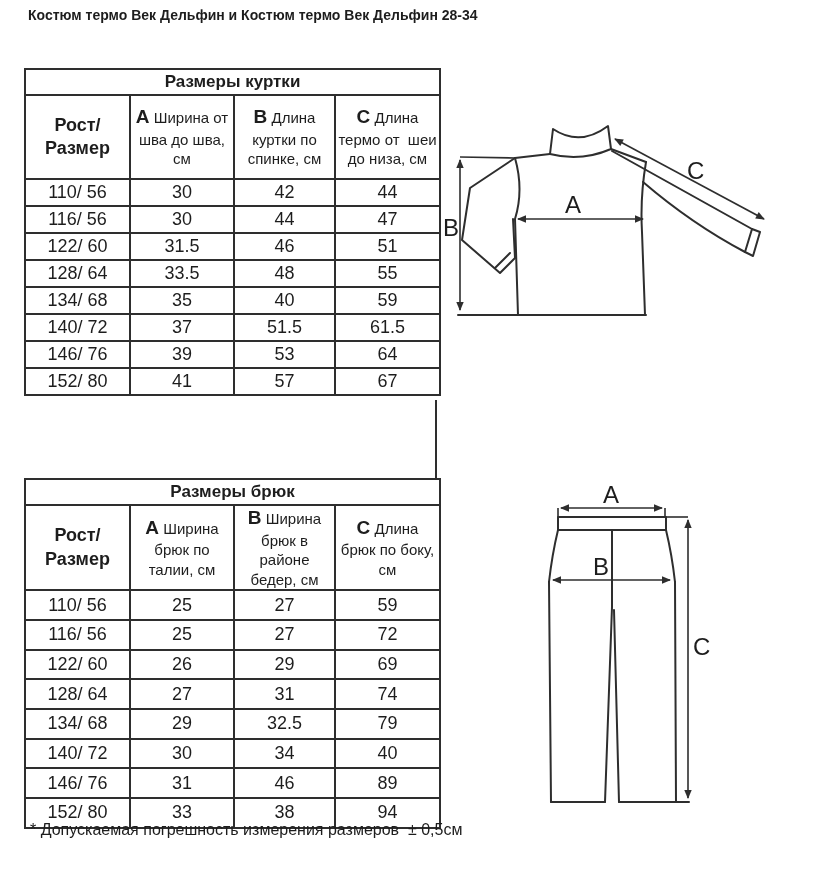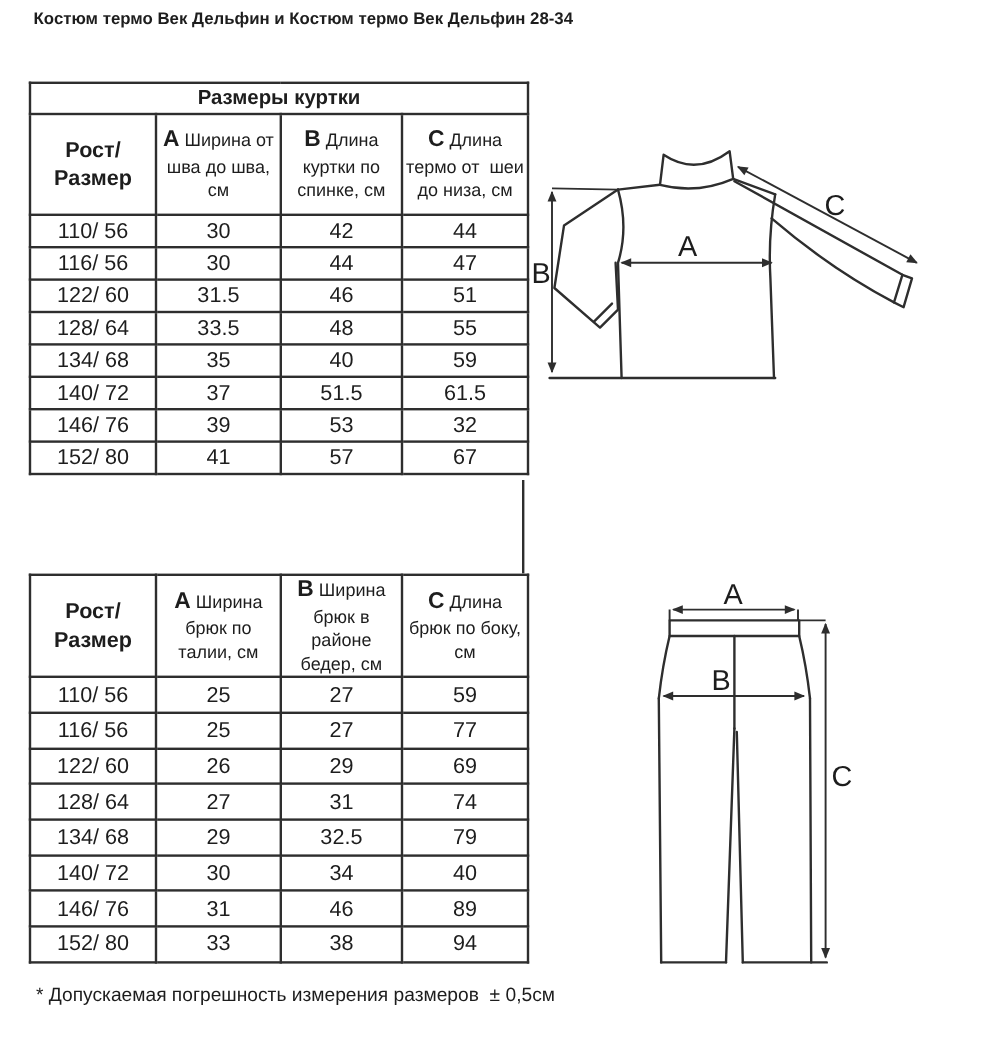--- a/index.html
+++ b/index.html
@@ -99,58 +99,61 @@
   <tr class="t-row">
         <td>140/ 72</td>
         <td>37</td>
         <td>51.5</td>
         <td>61.5</td>
       </tr>
   <tr class="t-row">
         <td>146/ 76</td>
         <td>39</td>
         <td>53</td>
-        <td>32</td>
+        <td>64</td>
       </tr>
   <tr class="t-row">
         <td>152/ 80</td>
         <td>41</td>
         <td>57</td>
         <td>67</td>
       </tr>
 </tbody>
   </table>
 
 <div class="gap-line"></div>
 
 <table class="size-table" id="pants-table">
   <colgroup>
       <col style="width:105px">
       <col style="width:104px">
       <col style="width:101px">
       <col style="width:105px">
     </colgroup>
   <tbody>
+      <tr class="t-title">
+    <td colspan="4">Размеры брюк</td>
+  </tr>
   <tr class="t-head">
     <td class="c0">Рост/Размер</td>
     <td><span class="ltr">A</span> <span>Ширина брюк по талии, см</span></td>
     <td><span class="ltr">B</span> <span>Ширина брюк в районе бедер, см</span></td>
     <td><span class="ltr">C</span> <span>Длина брюк по боку, см</span></td>
   </tr>
   <tr class="t-row">
         <td>110/ 56</td>
         <td>25</td>
         <td>27</td>
         <td>59</td>
       </tr>
   <tr class="t-row">
         <td>116/ 56</td>
         <td>25</td>
         <td>27</td>
-        <td>77</td>
+        <td>72</td>
       </tr>
   <tr class="t-row">
         <td>122/ 60</td>
         <td>26</td>
         <td>29</td>
         <td>69</td>
       </tr>
   <tr class="t-row">
         <td>128/ 64</td>
         <td>27</td>

